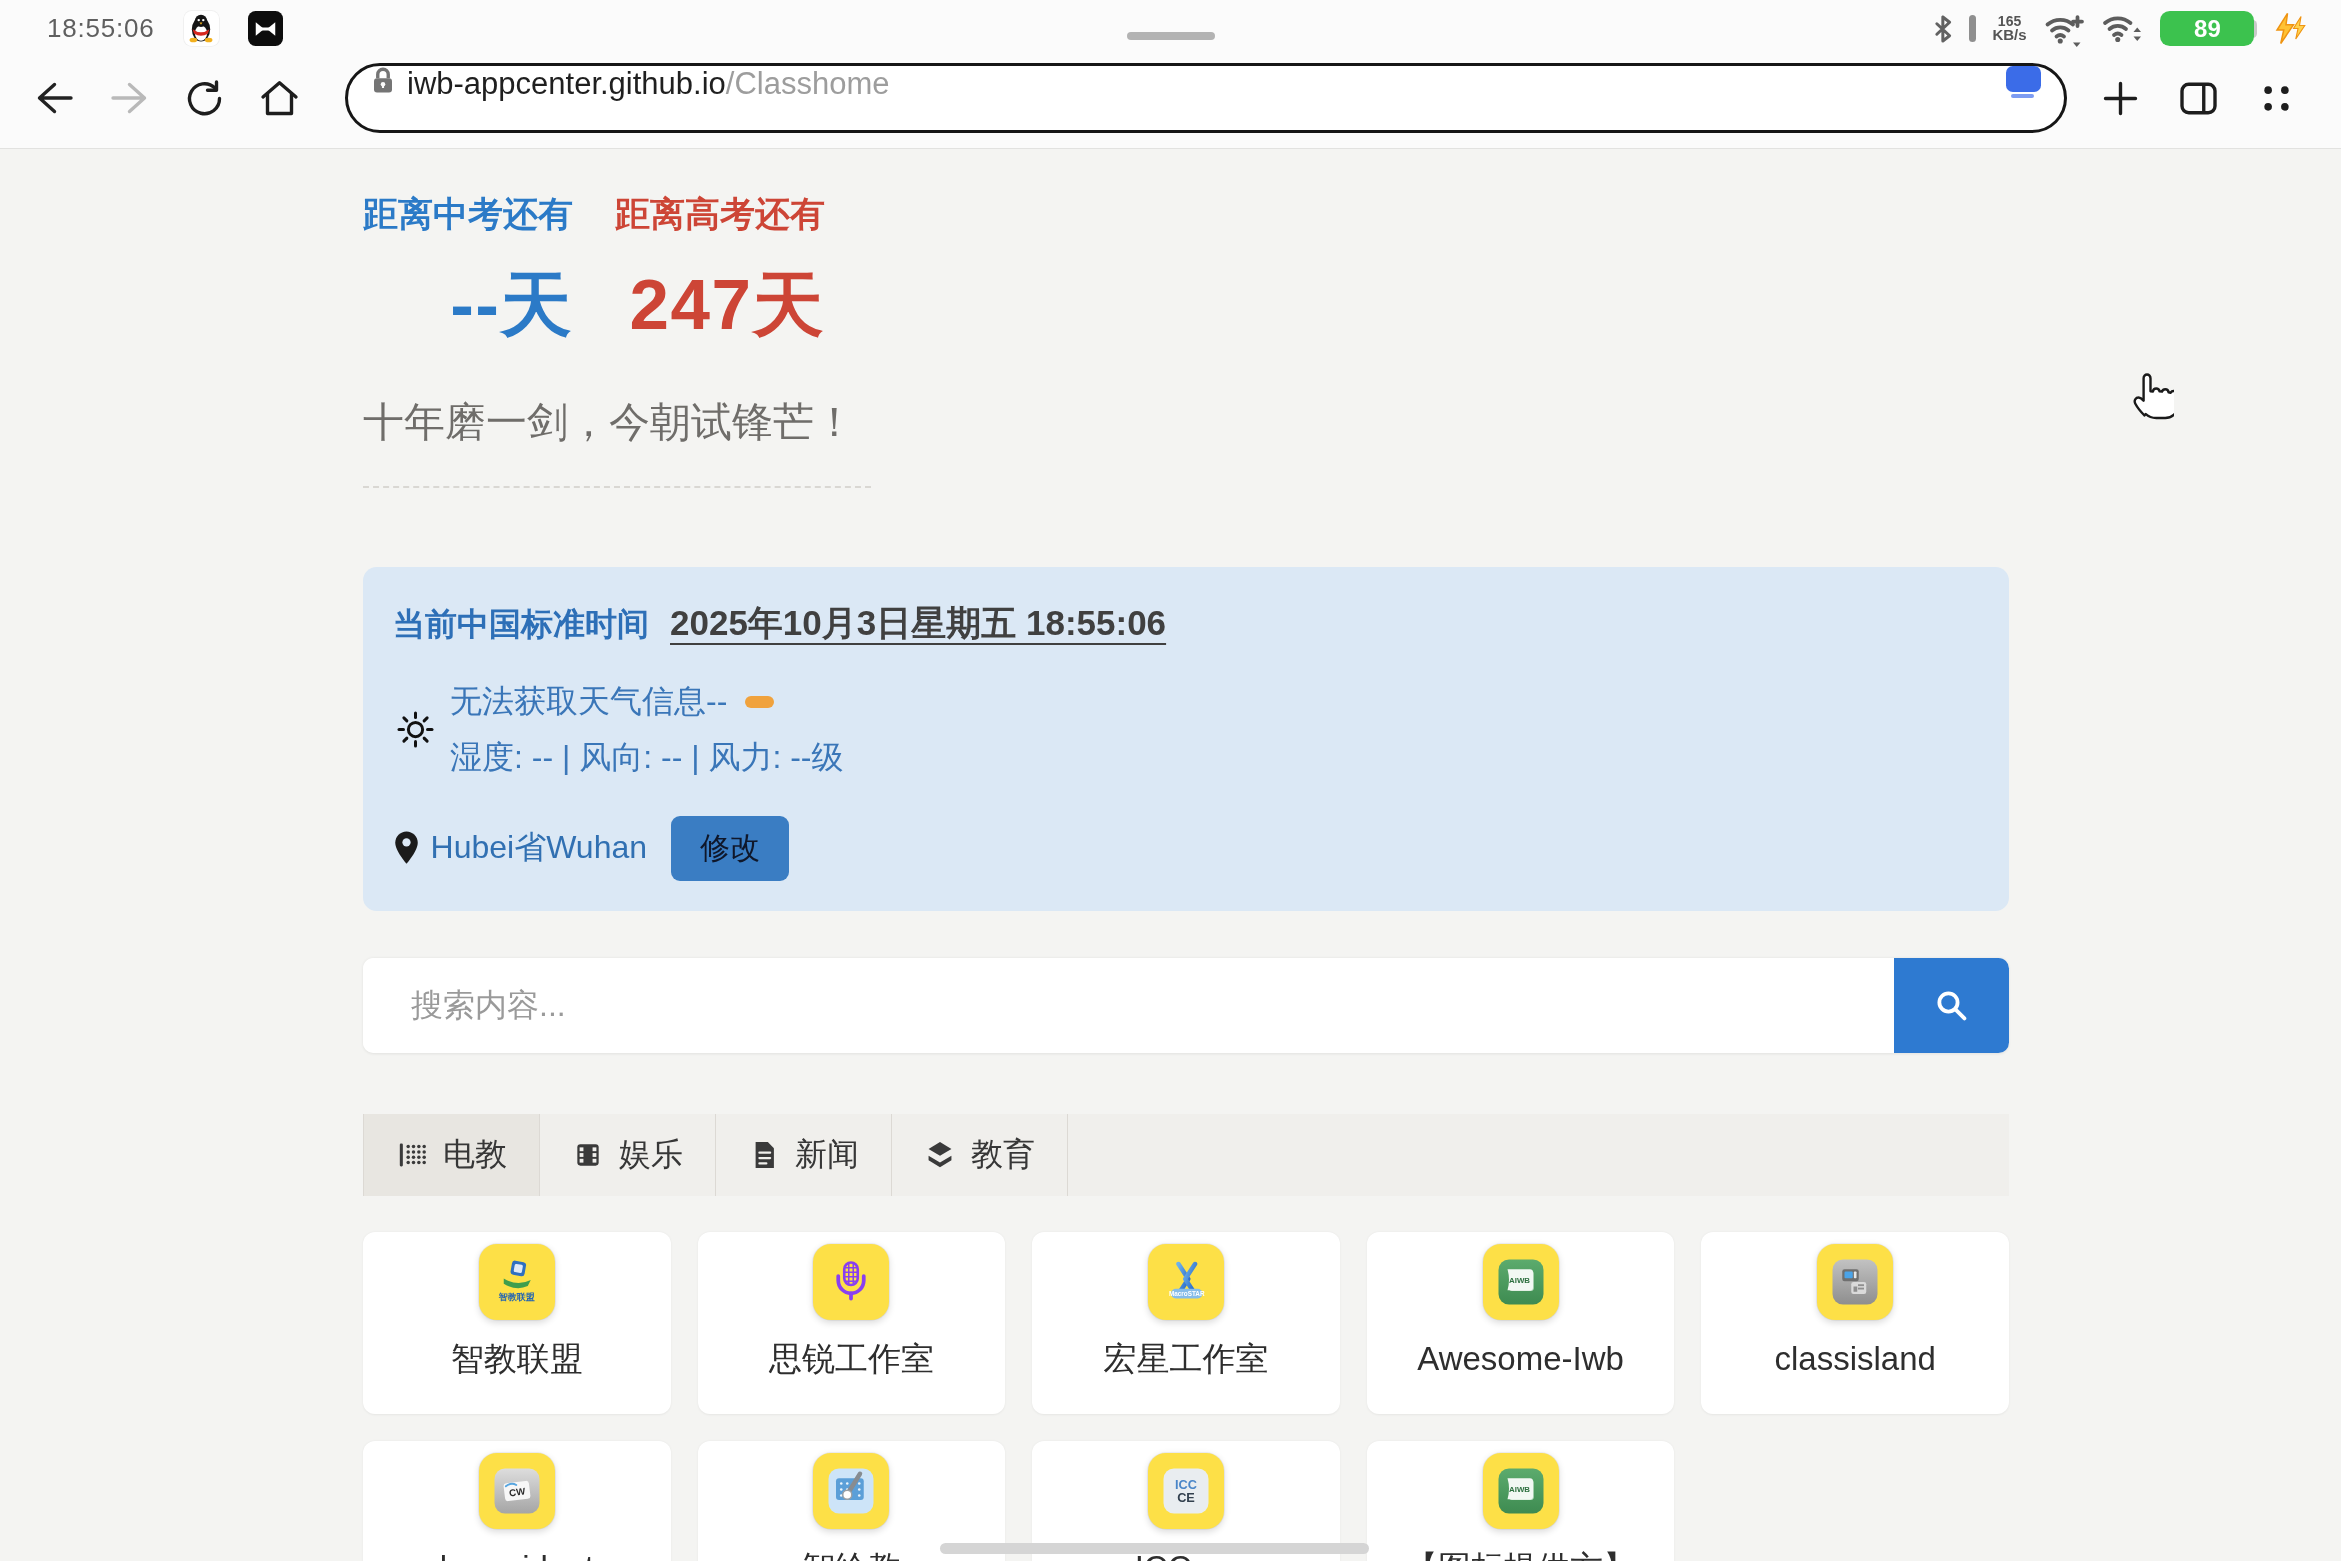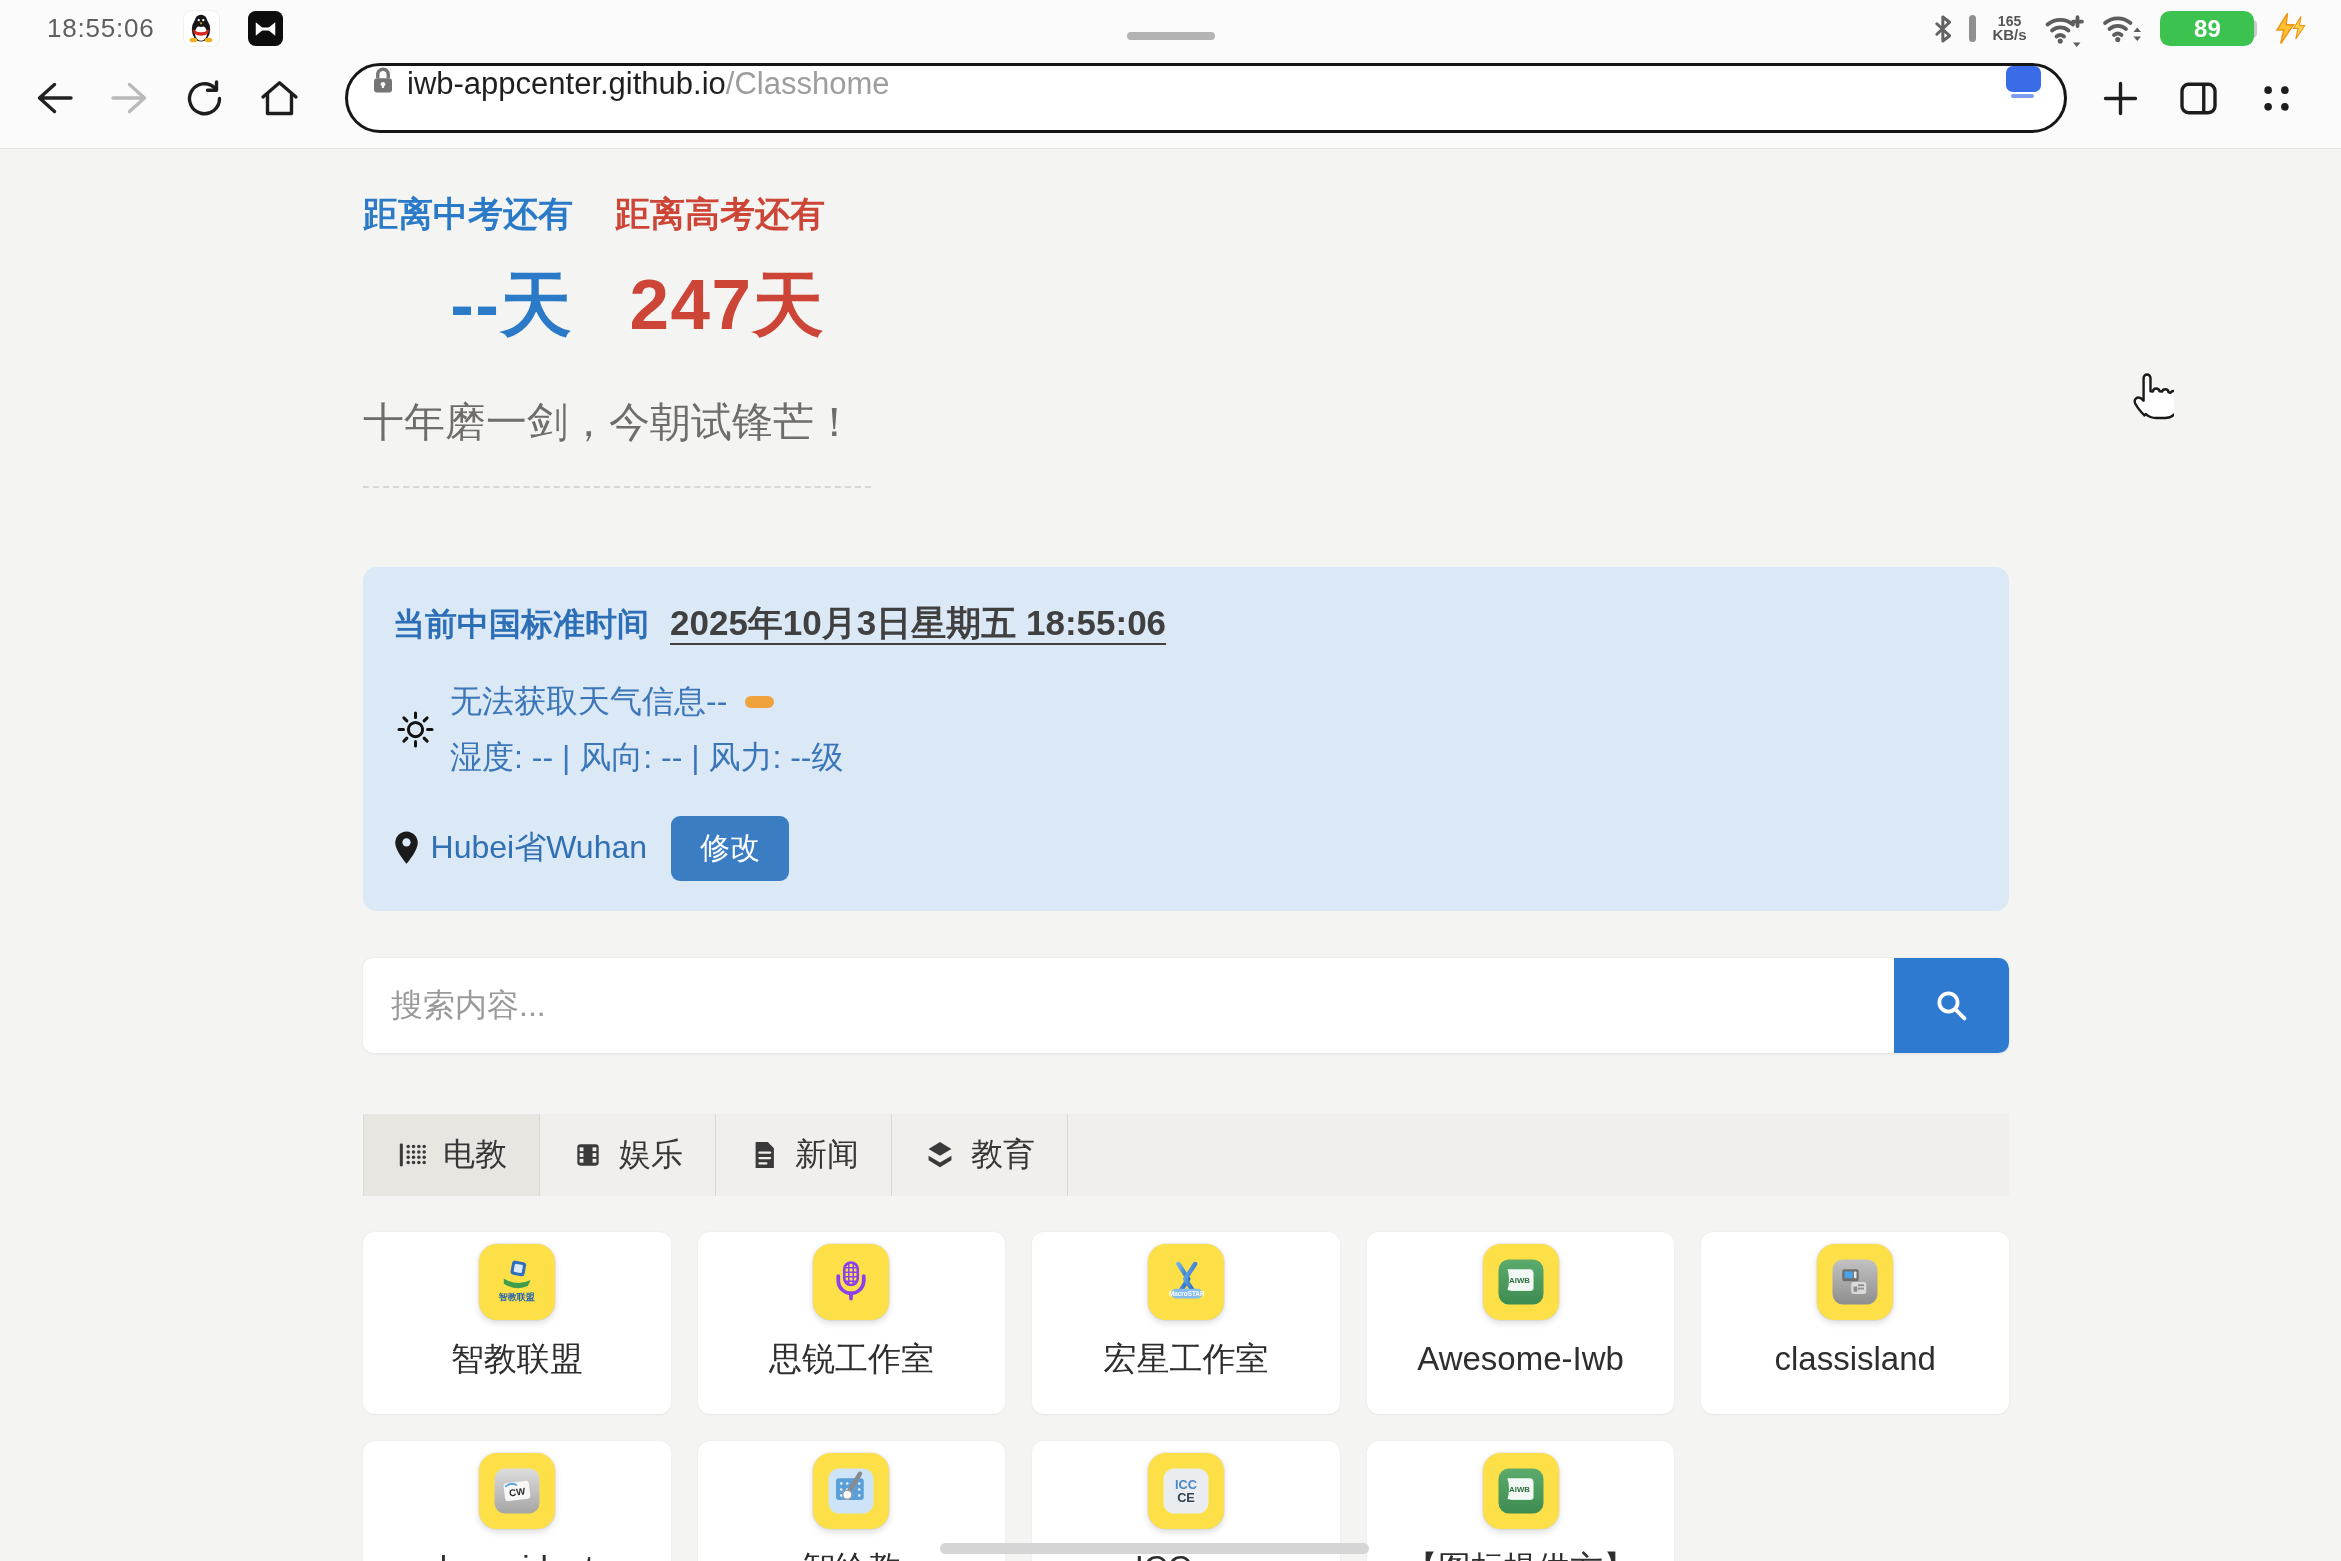--- a/index.html
+++ b/index.html
@@ -54,27 +54,27 @@
   .card-time-label { font-size:32px; font-weight:700; color:#2d6fb7; }
   .card-time-link { font-size:35px; font-weight:700; color:#404040; margin-left:21px;
                     text-decoration:underline; text-underline-offset:7.6px; text-decoration-thickness:2.3px; cursor:pointer; }
   .weather-row { display:flex; align-items:center; gap:12px; margin-top:33px; }
   .weather-lines { display:flex; flex-direction:column; gap:12px; }
   .weather-line1 { display:flex; align-items:center; gap:18px; font-size:32px; color:#3a76b8; }
   .orange-dash { width:29px; height:12px; border-radius:6.8px; background:#f0a23d; }
   .weather-line2 { font-size:32px; color:#3a76b8; }
   .location-row { display:flex; align-items:center; margin-top:36px; }
   .location-text { font-size:32px; color:#3170b2; margin-left:10.6px; }
-  .edit-btn { margin-left:24px; background:#3a7dc3; color:#ffffff; font-size:30px; padding:12px 29px;
+  .edit-btn { margin-left:24px; background:#3a7dc3; color:#0f172a; font-size:30px; padding:12px 29px;
               border-radius:9px; border:none; cursor:pointer; }
 
   .search-bar { margin-top:47px; display:flex; height:95px; border-radius:10.6px;
                 box-shadow:0 0.8px 3px rgba(0,0,0,.08); }
   .search-input { flex:1; border:none; outline:none; background:#fff; border-radius:10.6px 0 0 10.6px;
-                  font-size:32px; padding:0 28px; color:#333; font-family:"Liberation Sans",sans-serif; }
+                  font-size:32px; padding:0 48px; color:#333; font-family:"Liberation Sans",sans-serif; }
   .search-input::placeholder { color:#9a9a9a; }
   .search-btn { width:115px; background:#2e7ad1; border:none; border-radius:0 10.6px 10.6px 0;
                 display:grid; place-items:center; cursor:pointer; }
 
   .tab-bar { margin-top:61px; display:flex; height:82px; background:#f0efec; }
   .tab { display:flex; align-items:center; gap:15px; padding:0 32px; font-size:32px; color:#373737;
          border-right:0.8px solid #dcd9d4; cursor:pointer; }
   .tab:first-child { border-left:0.8px solid #dcd9d4; }
   .tab.active { background:#e8e6e1; }
 

